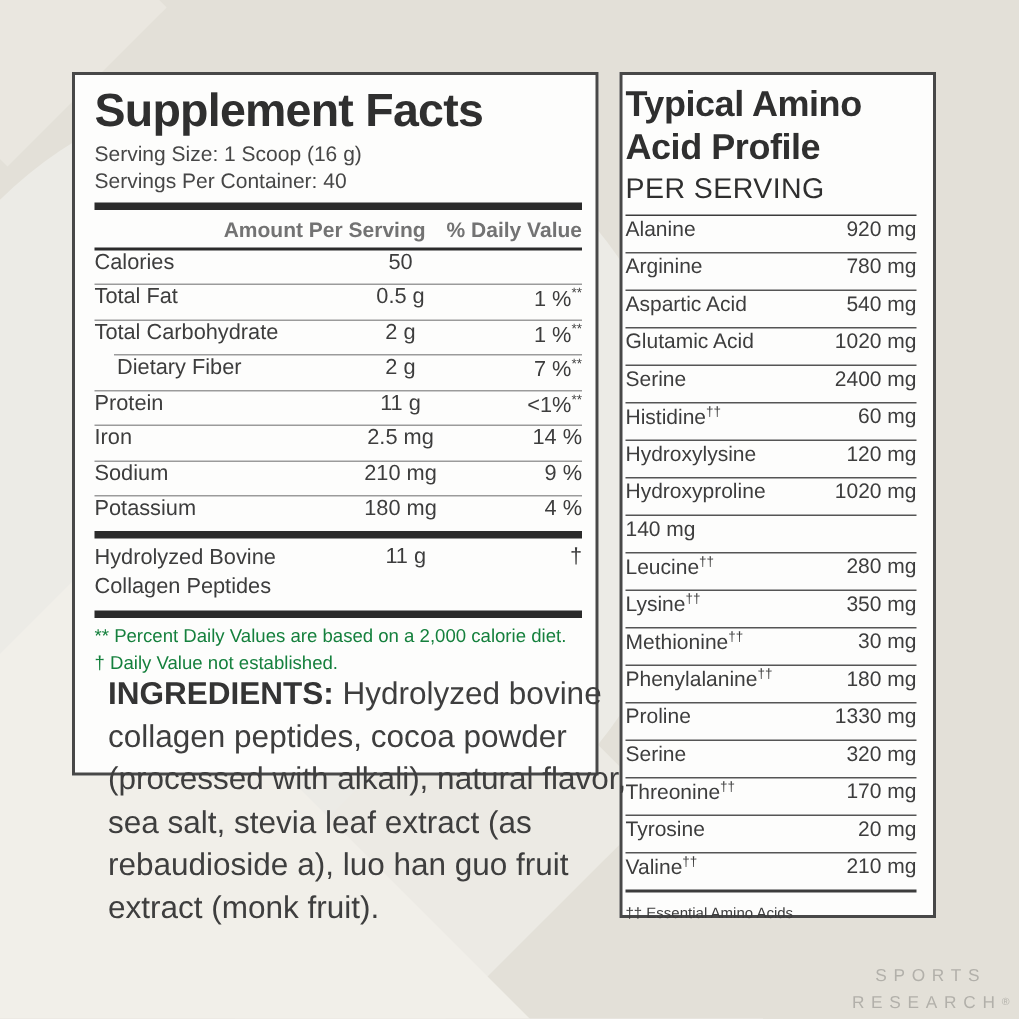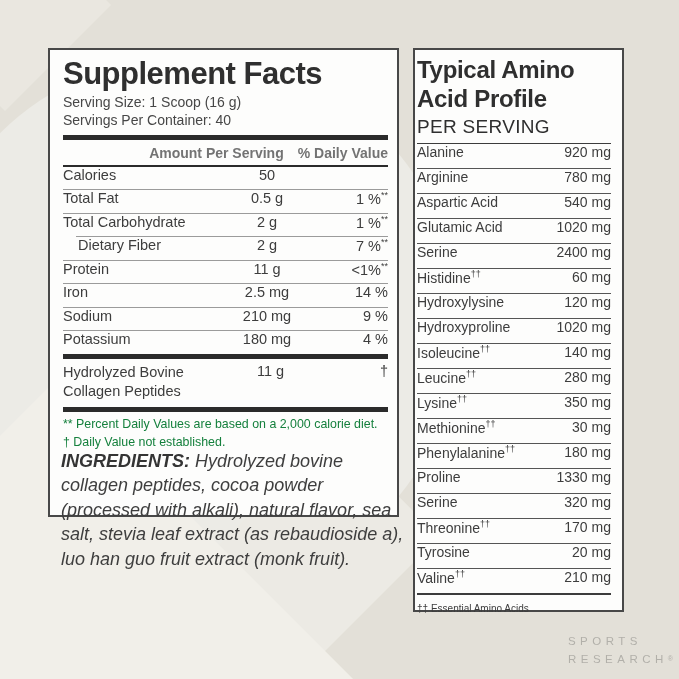--- a/index.html
+++ b/index.html
@@ -44,24 +44,24 @@
 
   .ap-title{font-size:24px;font-weight:bold;letter-spacing:-0.3px;color:#2f2f2f;line-height:1.2;margin-top:3px;}
   .ap-sub{font-size:19px;font-weight:normal;letter-spacing:0.3px;color:#2f2f2f;margin:2px 0 5px;}
   .ap-line{height:1.5px;background:#3c3c3c;}
   .ap-row{display:flex;align-items:flex-start;height:24px;font-size:14px;color:#3d3d3d;}
   .ap-row .n{flex:1;white-space:nowrap;}
   .ap-row .v{text-align:right;white-space:nowrap;}
   .ap-sep{height:1px;background:#555;}
   .ap-foot{font-size:10px;color:#3d3d3d;padding-top:5px;}
 
-  .ingredients{position:absolute;left:61px;top:449px;width:346px;font-size:18px;line-height:1.36;color:#3e3e3e;z-index:2;font-style:italic;}
+  .ingredients{position:absolute;left:72px;top:449px;width:346px;font-size:21px;line-height:1.36;color:#3e3e3e;z-index:2;}
   .ingredients b{color:#343434;}
 
-  .brand{position:absolute;right:6px;bottom:10px;text-align:left;font-size:11.5px;letter-spacing:4.5px;color:#b2b0aa;line-height:1.55;z-index:2;}
+  .brand{position:absolute;right:6px;bottom:0;text-align:center;font-size:11.5px;letter-spacing:4.5px;color:#b2b0aa;line-height:1.55;z-index:2;}
   .brand .reg{font-size:7px;letter-spacing:0;vertical-align:2px;}
 </style>
 </head>
 <body>
 
 <div class="bg-diamond-tl"></div>
 <div class="bg-circle"></div>
 <div class="bg-strip"></div>
 <div class="bg-diamond-bl"></div>
 
@@ -179,21 +179,20 @@
         <span class="n">Hydroxylysine</span>
         <span class="v">120 mg</span>
       </div>
       <div class="ap-sep"></div>
       <div class="ap-row">
         <span class="n">Hydroxyproline</span>
         <span class="v">1020 mg</span>
       </div>
       <div class="ap-sep"></div>
       <div class="ap-row">
-        <span class="n">Isoleucine<span class="sup">††</span></span>
         <span class="v">140 mg</span>
       </div>
       <div class="ap-sep"></div>
       <div class="ap-row">
         <span class="n">Leucine<span class="sup">††</span></span>
         <span class="v">280 mg</span>
       </div>
       <div class="ap-sep"></div>
       <div class="ap-row">
         <span class="n">Lysine<span class="sup">††</span></span>

